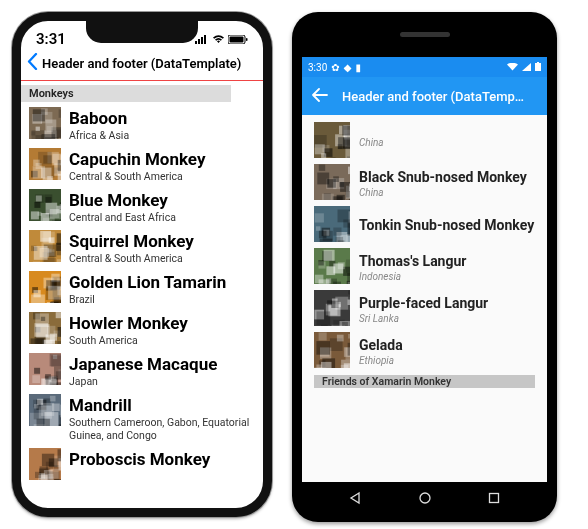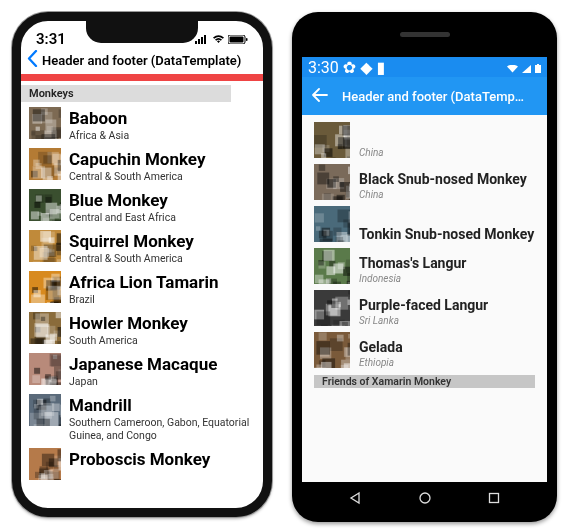--- a/index.html
+++ b/index.html
@@ -43,21 +43,21 @@
     padding: 5px 15px 0;
     font-size: 15px;
     font-weight: 600;
   }
   .ios-status-right { display: flex; align-items: center; gap: 3px; }
   .ios-nav {
     height: 30px;
     display: flex;
     align-items: center;
     padding: 0 6px 4px;
-    border-bottom: 7px solid #ef4444;
+    border-bottom: 1px solid #ef4444;
     gap: 4px;
   }
   .ios-chevron {
     color: #007aff;
     font-size: 18px;
     font-weight: 400;
   }
   .ios-title {
     font-size: 13px;
     font-weight: 600;
@@ -114,21 +114,21 @@
     flex-direction: column;
     overflow: hidden;
   }
   .android-status {
     height: 20px;
     background: #1a8cf0;
     color: #fff;
     display: flex;
     align-items: center;
     justify-content: space-between;
-    font-size: 16px;
+    font-size: 10px;
     padding: 0 6px;
   }
   .and-icons-l, .and-icons-r { display:flex; gap:4px; align-items:center;}
   .android-appbar {
     height: 38px;
     background: #2196f3;
     color: #fff;
     display: flex;
     align-items: center;
     gap: 14px;
@@ -138,21 +138,21 @@
   .and-title { font-size: 13px; font-weight: 500; white-space: nowrap; overflow: hidden; text-overflow: ellipsis; max-width:185px;}
   .android-list {
     flex: 1;
     overflow: hidden;
     padding: 4px 12px 0;
   }
   .and-row {
     display: flex;
     gap: 9px;
     padding: 3px 0;
-    align-items: flex-end;
+    align-items: center;
   }
   .and-thumb {
     width: 36px;
     height: 36px;
     flex: 0 0 36px;
   }
   .and-row-text { display:flex; flex-direction:column; gap:2px; padding-top:2px;}
   .and-name { font-size: 14px; font-weight: 700; color:#222;}
   .and-loc { font-size: 10px; font-style: italic; color:#888;}
   .and-footer {
@@ -344,21 +344,21 @@
             <rect x="27.8" y="7.3" width="11.3" height="11.3" fill="#fff" opacity="0.17"></rect>
             <rect x="23.6" y="19.3" width="11.6" height="11.6" fill="#000" opacity="0.28"></rect>
             <rect x="22.3" y="2.7" width="8.4" height="8.4" fill="#fff" opacity="0.37"></rect>
             <rect x="17.9" y="31.0" width="7.1" height="7.1" fill="#fff" opacity="0.40"></rect>
             <rect x="21.4" y="9.5" width="9.7" height="9.7" fill="#000" opacity="0.41"></rect>
             <rect x="20.9" y="30.8" width="8.7" height="8.7" fill="#000" opacity="0.44"></rect>
             <rect x="28.4" y="15.6" width="8.7" height="8.7" fill="#fff" opacity="0.29"></rect>
             <rect x="19.1" y="14.8" width="13.8" height="13.8" fill="#fff" opacity="0.33"></rect>
           </svg></span>
         <span class="ios-row-text">
-          <span class="ios-name">Africa Lion Tamarin</span>
+          <span class="ios-name">Golden Lion Tamarin</span>
           <span class="ios-loc">Brazil</span>
         </span>
       </div>
       <div class="ios-row">
         <span class="ios-thumb"><svg width="32" height="32" viewBox="0 0 32 32">
             <rect width="32" height="32" fill="#8a6b3a"></rect>
             <rect x="18.0" y="13.8" width="8.4" height="8.4" fill="#fff" opacity="0.20"></rect>
             <rect x="4.0" y="0.4" width="7.0" height="7.0" fill="#000" opacity="0.28"></rect>
             <rect x="24.6" y="18.5" width="6.3" height="6.3" fill="#fff" opacity="0.20"></rect>
             <rect x="13.5" y="27.9" width="9.8" height="9.8" fill="#fff" opacity="0.34"></rect>

